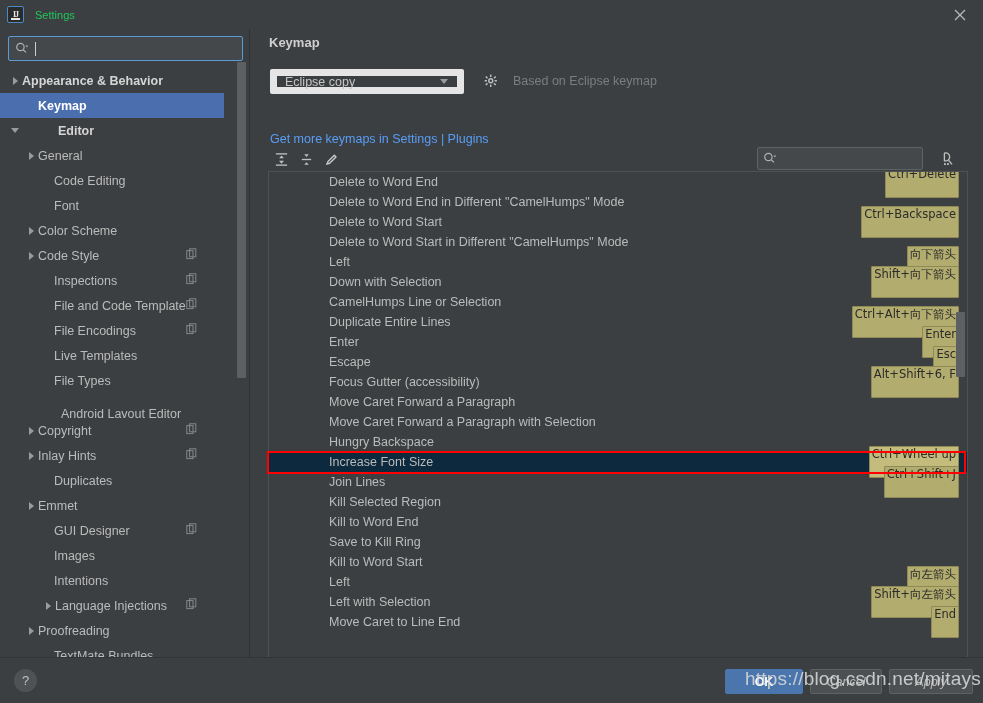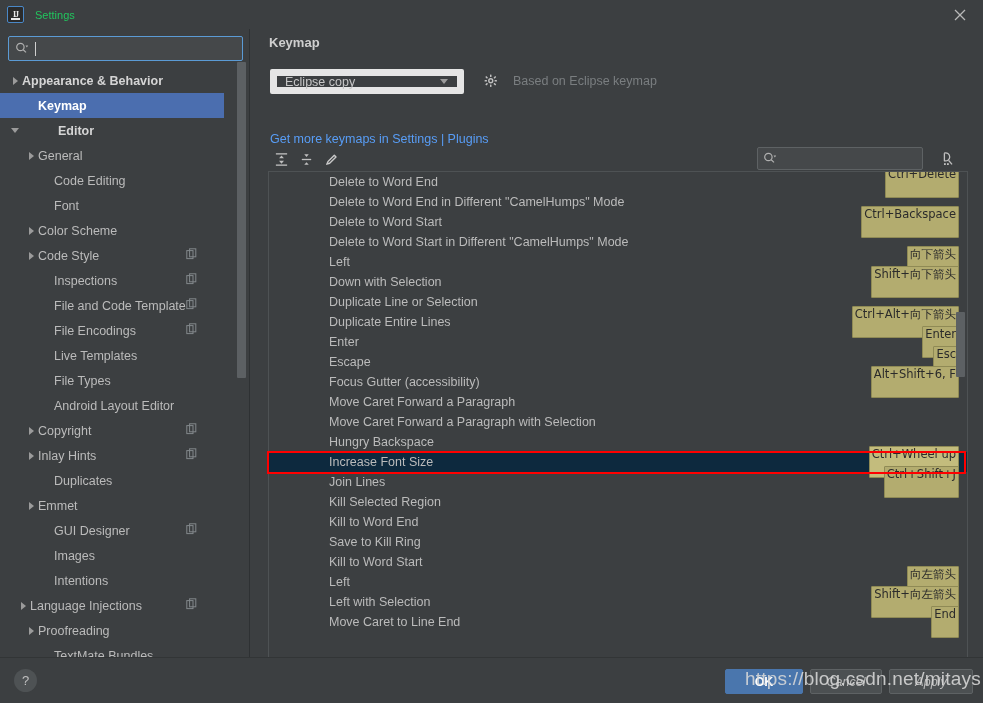--- a/index.html
+++ b/index.html
@@ -359,21 +359,21 @@
             </svg></span>
         </div>
         <div class="tree-row" style="padding-left: 40px;">
           <span class="arrow-box"></span>
           <span class="lbl">Live Templates</span>
         </div>
         <div class="tree-row" style="padding-left: 40px;">
           <span class="arrow-box"></span>
           <span class="lbl">File Types</span>
         </div>
-        <div class="tree-row" style="padding-left: 40px;">
+        <div class="tree-row" style="padding-left: 40px; flex-direction: column;">
           <span class="arrow-box"></span>
           <span class="lbl">Android Layout Editor</span>
         </div>
         <div class="tree-row" style="padding-left: 24px;">
           <span class="arrow-box">
             <span class="tri-right"></span>
           </span>
           <span class="lbl">Copyright</span>
           <span class="copy-ic"><svg width="12" height="12" viewBox="0 0 12 12">
               <rect x="0.8" y="2.6" width="6.2" height="8" fill="none" stroke="#9aa0a4" stroke-width="1"></rect>
@@ -409,21 +409,21 @@
             </svg></span>
         </div>
         <div class="tree-row" style="padding-left: 40px;">
           <span class="arrow-box"></span>
           <span class="lbl">Images</span>
         </div>
         <div class="tree-row" style="padding-left: 40px;">
           <span class="arrow-box"></span>
           <span class="lbl">Intentions</span>
         </div>
-        <div class="tree-row" style="padding-left: 16px;">
+        <div class="tree-row" style="padding-left: 41px;">
           <span class="arrow-box">
             <span class="tri-right"></span>
           </span>
           <span class="lbl">Language Injections</span>
           <span class="copy-ic"><svg width="12" height="12" viewBox="0 0 12 12">
               <rect x="0.8" y="2.6" width="6.2" height="8" fill="none" stroke="#9aa0a4" stroke-width="1"></rect>
               <rect x="3.6" y="0.8" width="6.2" height="8" fill="none" stroke="#9aa0a4" stroke-width="1"></rect>
             </svg></span>
         </div>
         <div class="tree-row" style="padding-left: 24px;">
@@ -533,21 +533,21 @@
           </div>
           <div class="row">
             <span class="name">Left</span>
             <span class="shortcut">向下箭头</span>
           </div>
           <div class="row">
             <span class="name">Down with Selection</span>
             <span class="shortcut">Shift+向下箭头</span>
           </div>
           <div class="row">
-            <span class="name">Duplicate Line or Selection</span>
+            <span class="name">CamelHumps Line or Selection</span>
           </div>
           <div class="row">
             <span class="name">Duplicate Entire Lines</span>
             <span class="shortcut">Ctrl+Alt+向下箭头</span>
           </div>
           <div class="row">
             <span class="name">Enter</span>
             <span class="shortcut">Enter</span>
           </div>
           <div class="row">

